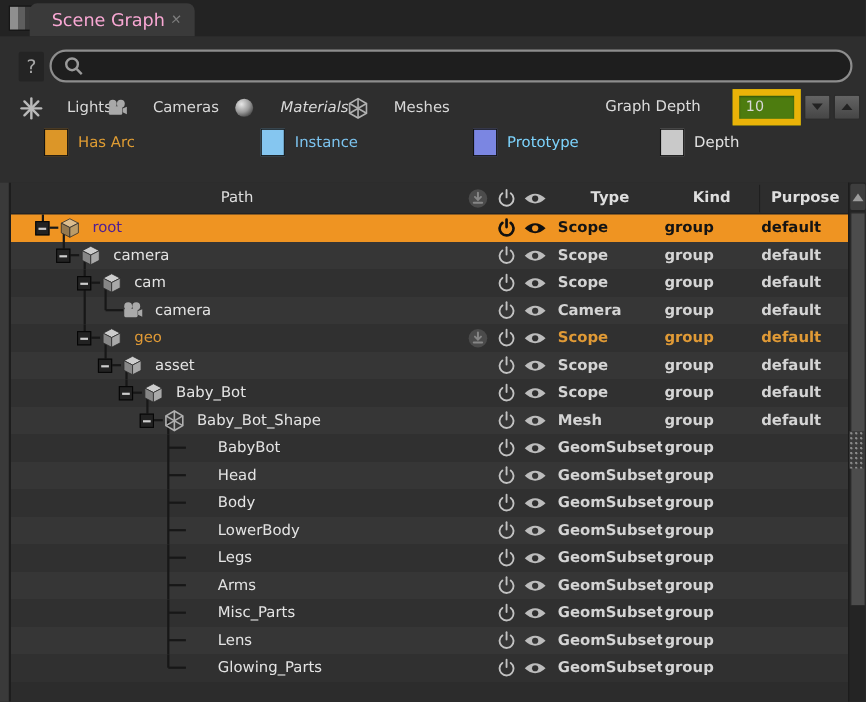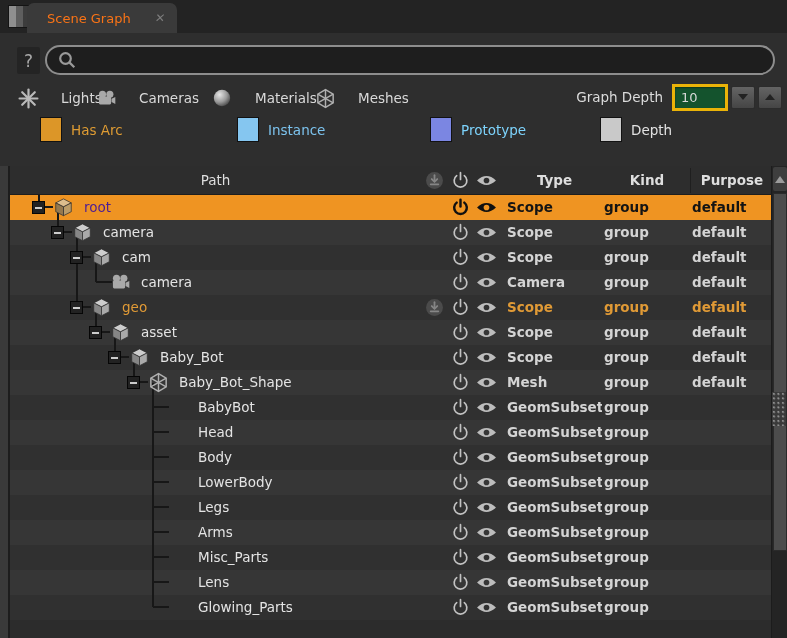--- a/index.html
+++ b/index.html
@@ -9,38 +9,38 @@
     font-family:"DejaVu Sans","Liberation Sans",sans-serif;
     -webkit-font-smoothing:antialiased;
   }
   
   .tabbar{position:absolute;left:0;top:0;width:787px;height:33px;background:#232323;}
   .pane-icon{position:absolute;left:8px;top:5px;width:21px;height:21px;
     border:1px solid #141414;
     background:linear-gradient(90deg,#8f8f8f 0 7px,#5e5e5e 7px 14px,#3c3c3c 14px);}
   .tab{position:absolute;left:27px;top:3px;width:150px;height:30px;background:#3a3a3a;
     border-radius:7px 7px 0 0;display:flex;align-items:center;padding:0 12px 0 20px;box-sizing:border-box;}
-  .tab-label{color:#f97316;font-size:13px;flex:1;}
+  .tab-label{color:#f9a8d4;font-size:16px;flex:1;}
   .tab-close{color:#7d7d7d;font-size:12px;cursor:default;transform:skewX(-8deg);}
   
   .help-btn{position:absolute;left:17px;top:47px;width:23px;height:27px;background:#242424;
     border-radius:2px;color:#a8a8a8;font-size:17px;display:flex;align-items:center;justify-content:center;}
   .search{position:absolute;left:45px;top:45px;width:730px;height:30px;box-sizing:border-box;
     background:#1e1e1e;border:2px solid #8d8d8d;border-radius:16px;display:flex;align-items:center;padding:0 10px;}
   .search .icon{width:20px;height:20px;margin-right:6px;}
   .search input{flex:1;background:transparent;border:none;outline:none;color:#ddd;font-size:13px;
     font-family:"DejaVu Sans","Liberation Sans",sans-serif;}
   .filters{position:absolute;left:0;top:84px;height:28px;width:787px;}
   .filter-item{position:absolute;top:0;height:28px;display:flex;align-items:center;gap:22px;
     color:#d9d9d9;font-size:13.5px;}
   .filter-item .icon{width:21px;height:21px;display:inline-block;}
   .graph-depth{position:absolute;right:5px;top:85px;height:24px;display:flex;align-items:center;gap:3px;}
   .gd-label{color:#dcdcdc;font-size:13.5px;margin-right:6px;}
-  .gd-input{width:44px;height:21px;background:#14532d;border:3px solid #eab308;color:#d8d8d8;
-    font-size:13px;line-height:21px;padding-left:6px;box-shadow:inset 0 1px 2px rgba(0,0,0,.4);}
+  .gd-input{width:44px;height:21px;background:#4d7c0f;border:6px solid #eab308;color:#d8d8d8;
+    font-size:13px;line-height:21px;padding-left:6px;box-shadow:inset 0 1px 2px rgba(0,0,0,.4);margin-left:20px;}
   .gd-btn{width:22px;height:21px;background:linear-gradient(180deg,#646464,#454545);
     border:1px solid #2c2c2c;border-radius:2px;display:flex;align-items:center;justify-content:center;}
   .tri-down{width:0;height:0;border-left:5px solid transparent;border-right:5px solid transparent;border-top:6px solid #222;}
   .tri-up{width:0;height:0;border-left:5px solid transparent;border-right:5px solid transparent;border-bottom:6px solid #222;}
   .legend{position:absolute;left:0;top:117px;height:32px;width:787px;}
   .legend-item{position:absolute;top:0;display:flex;align-items:center;gap:9px;font-size:13.5px;}
   .legend-swatch{width:20px;height:23px;border:1px solid #121212;}
   
   .tablewrap{position:absolute;left:0;top:166px;width:787px;height:472px;background:#2c2c2c;}
   .gutter{position:absolute;left:0;top:0;width:8px;height:472px;background:#3a3a3a;border-right:2px solid #1d1d1d;}
@@ -110,21 +110,21 @@
     </div>
     <div class="filter-item" style="left: 96px;">
       <span class="icon"><svg width="21" height="21" viewBox="0 0 20 20" fill="#a9a9a9">
           <circle cx="6.2" cy="6" r="3.4"></circle>
           <circle cx="13.2" cy="6" r="3.4"></circle>
           <rect x="2.8" y="8.2" width="11.6" height="7.4" rx="1.2"></rect>
           <polygon points="14.8,10.2 18.4,8.6 18.4,15.2 14.8,13.4"></polygon>
         </svg></span>
       <span>Cameras</span>
     </div>
-    <div class="filter-item" style="left: 212px;">
+    <div class="filter-item" style="left: 212px; font-style: italic;">
       <span class="icon"><svg width="20" height="20" viewBox="0 0 20 20">
           <defs>
             <radialGradient id="sph" cx="35%" cy="30%" r="75%">
               <stop offset="0%" stop-color="#e6e6e6"></stop>
               <stop offset="60%" stop-color="#9a9a9a"></stop>
               <stop offset="100%" stop-color="#4a4a4a"></stop>
             </radialGradient>
           </defs>
           <circle cx="10" cy="10" r="8.2" fill="url(#sph)"></circle>
         </svg></span>

